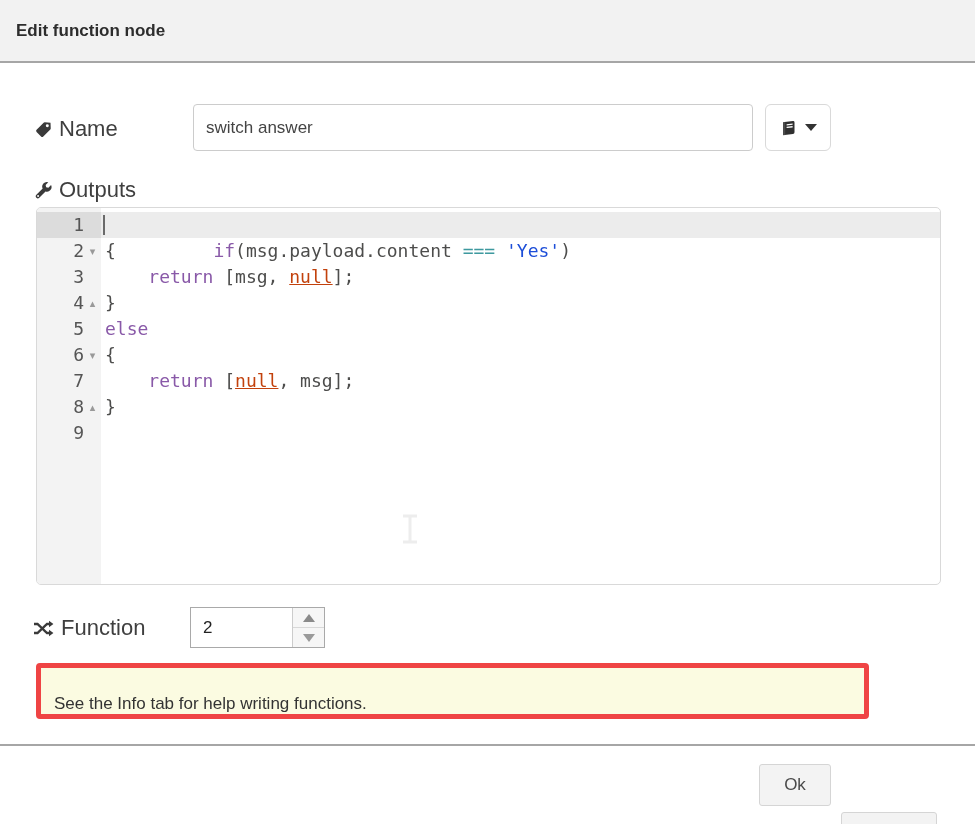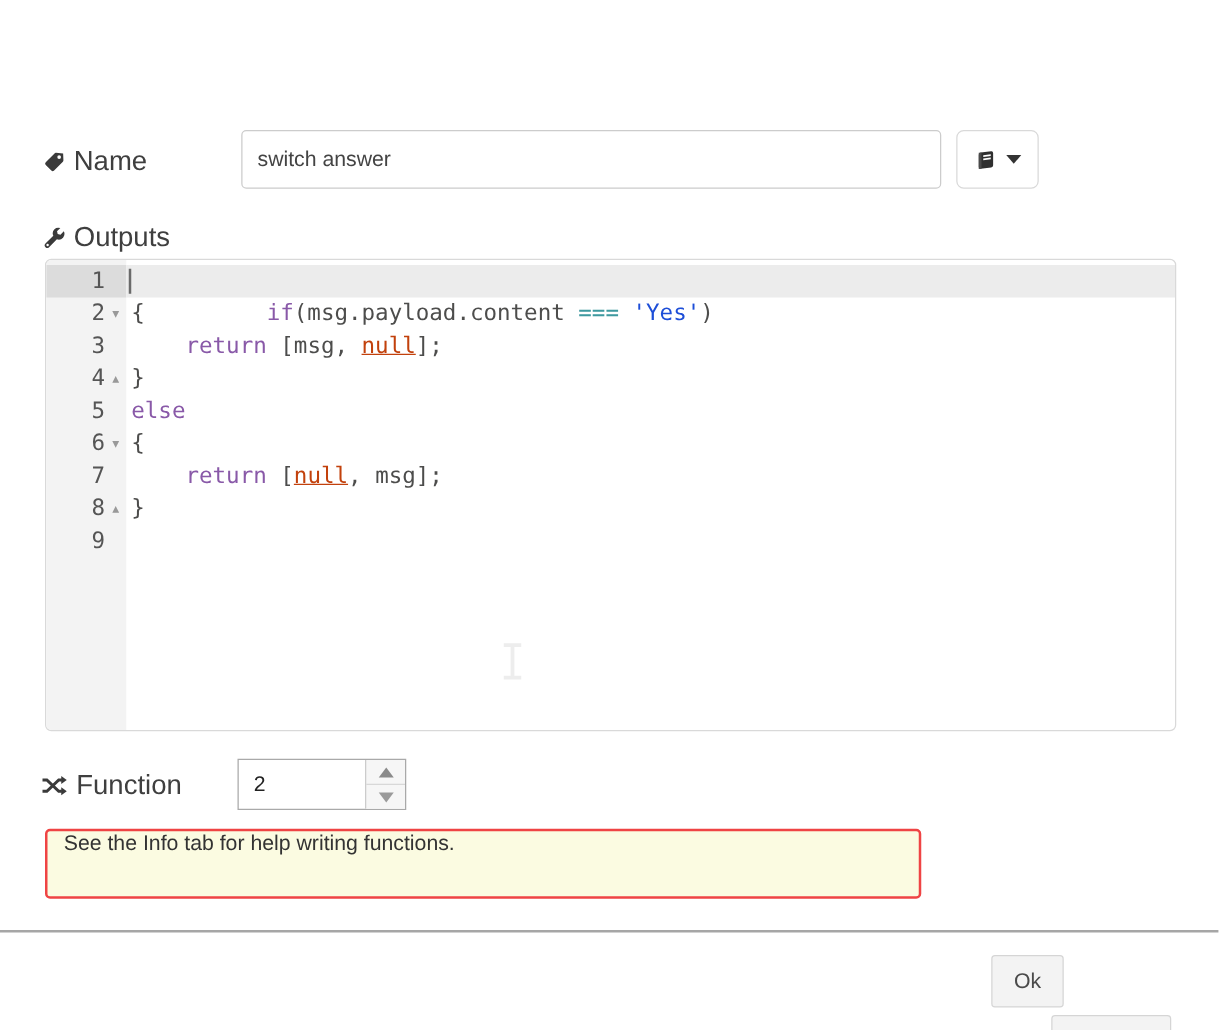--- a/index.html
+++ b/index.html
@@ -56,40 +56,43 @@
                    padding:0 0 0 12px; font-family:"Liberation Sans", sans-serif; background:transparent; }
   .spinner-buttons { width:31px; display:flex; flex-direction:column; border-left:1px solid #ccc; background:#f6f6f6; }
   .spinner-up, .spinner-down { flex:1; display:flex; align-items:center; justify-content:center; cursor:pointer; }
   .spinner-up { border-bottom:1px solid #d8d8d8; }
   .tri-up { width:0; height:0; border-left:6px solid transparent; border-right:6px solid transparent;
             border-bottom:8px solid #8a8a8a; }
   .tri-down { width:0; height:0; border-left:6px solid transparent; border-right:6px solid transparent;
               border-top:8px solid #9a9a9a; }
 
   
-  .tip { position:absolute; left:36px; top:663px; width:701px; height:56px; box-sizing:border-box;
-         background:#fbfbe1; border:2px solid #ef4444; border-radius:4px; display:flex; align-items:flex-start;
+  .tip { position:absolute; left:36px; top:663px; width:833px; height:56px; box-sizing:border-box;
+         background:#fbfbe1; border:5px solid #ef4444; border-radius:4px; display:flex; align-items:flex-end;
          padding:0 13px; font-size:17px; color:#333; }
 
   
   .footer-divider { position:absolute; left:0; right:0; top:744px; height:0; border-top:2px solid #a6a6a6; }
   .btn { position:absolute; top:764px; height:42px; box-sizing:border-box; background:#f3f3f3;
          border:1px solid #d5d5d5; border-radius:3px; display:flex; align-items:center; justify-content:center;
          font-size:17px; color:#4a4a4a; cursor:pointer; font-family:"Liberation Sans", sans-serif; }
-  #ok-button { left:793px; width:58px; }
+  #ok-button { left:759px; width:72px; }
   #cancel-button { left:841px; width:96px;margin-top:48px; }
 
   
   .ibeam { position:absolute; left:363px; top:306px; pointer-events:none; }
 </style>
 </head>
 <body>
 
 <div class="dialog">
 
+  <div class="header">
+    <span class="header-title">Edit function node</span>
+  </div>
 
   <div class="field-label" id="name-label">
     <span class="icon">
       <svg width="17" height="17" viewBox="0 0 16 16">
         <path d="M14.6 1.6 L9.2 1.2 a1.4 1.4 0 0 0 -1.1 0.4 L1.5 8.2 a1.5 1.5 0 0 0 0 2.1 L5.7 14.5 a1.5 1.5 0 0 0 2.1 0 L14.4 7.9 a1.4 1.4 0 0 0 0.4 -1.1 Z" fill="#3a3a3a"></path>
         <circle cx="11.6" cy="4.4" r="1.4" fill="#ffffff"></circle>
       </svg>
     </span>
     <span>Name</span>
   </div>

